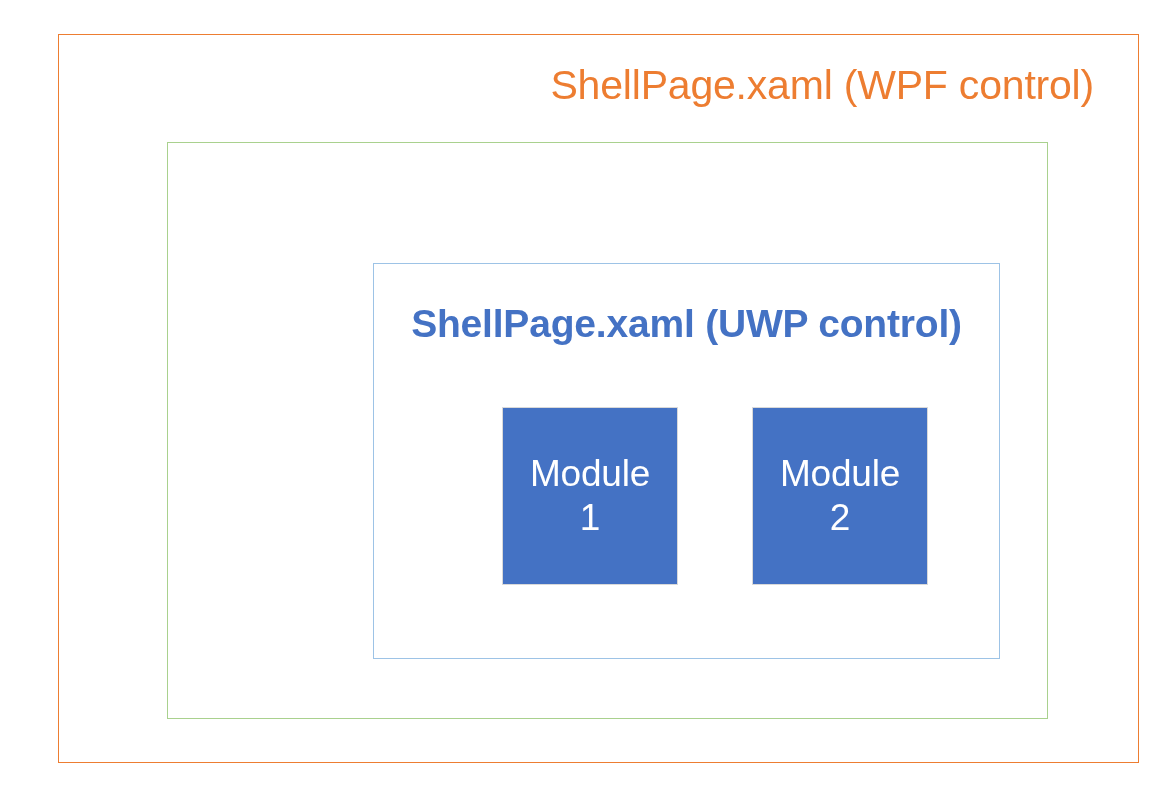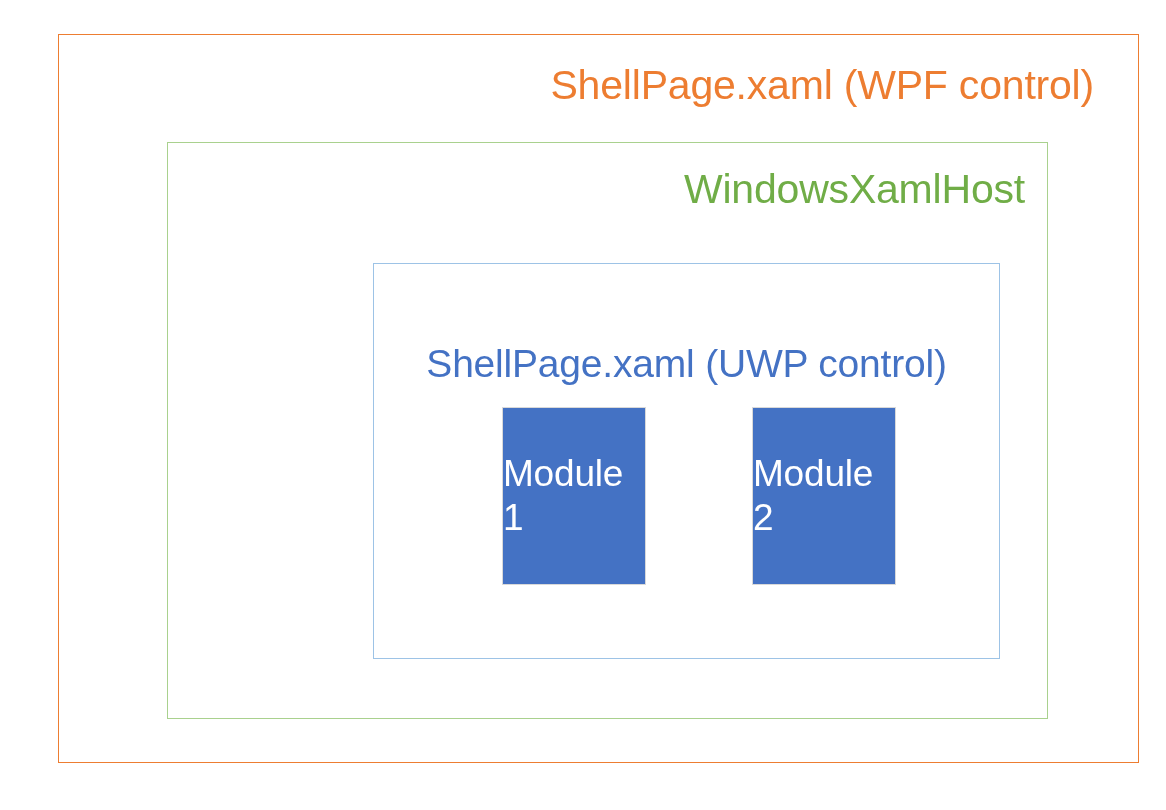--- a/index.html
+++ b/index.html
@@ -78,37 +78,36 @@
   }
   .label-shell {
     position: absolute;
     left: 0;
     right: 0;
     top: 38px;
     text-align: center;
     color: #4472C4;
     font-size: 39px;
     line-height: 1.12;
-    font-weight: 400;
+    font-weight: 700;
     letter-spacing: -0.2px;
     white-space: nowrap;
-    margin-top: 40px;
   }
 
   
   .module {
     position: absolute;
     box-sizing: border-box;
-    width: 144px;
+    width: 176px;
     height: 178px;
     background: #4472C4;
     border: 1.5px solid #D9D9D9;
     display: flex;
     flex-direction: column;
-    align-items: flex-start;
+    align-items: center;
     justify-content: center;
     color: #ffffff;
     font-size: 37px;
     line-height: 1.18;
     font-weight: 400;
     text-align: center;
     letter-spacing: -0.2px;
   }
   .module .m-name { display: block; }
   .module .m-num  { display: block; }
@@ -117,21 +116,20 @@
 <body>
 
 <div id="canvas">
 
   <div class="box box-wpf">
 
     <div class="label-wpf">ShellPage.xaml (WPF control)</div>
 
     <div class="box box-host" style="left:108px; top:107px;">
 
-      <div class="label-host">WindowsXamlHost</div>
 
       <div class="box box-shell" style="left:205px; top:120px;">
 
         <div class="label-shell">ShellPage.xaml (UWP control)</div>
 
         <div class="module" style="left:128px; top:143px;">
           <span class="m-name">Module</span>
           <span class="m-num">1</span>
         </div>
 

